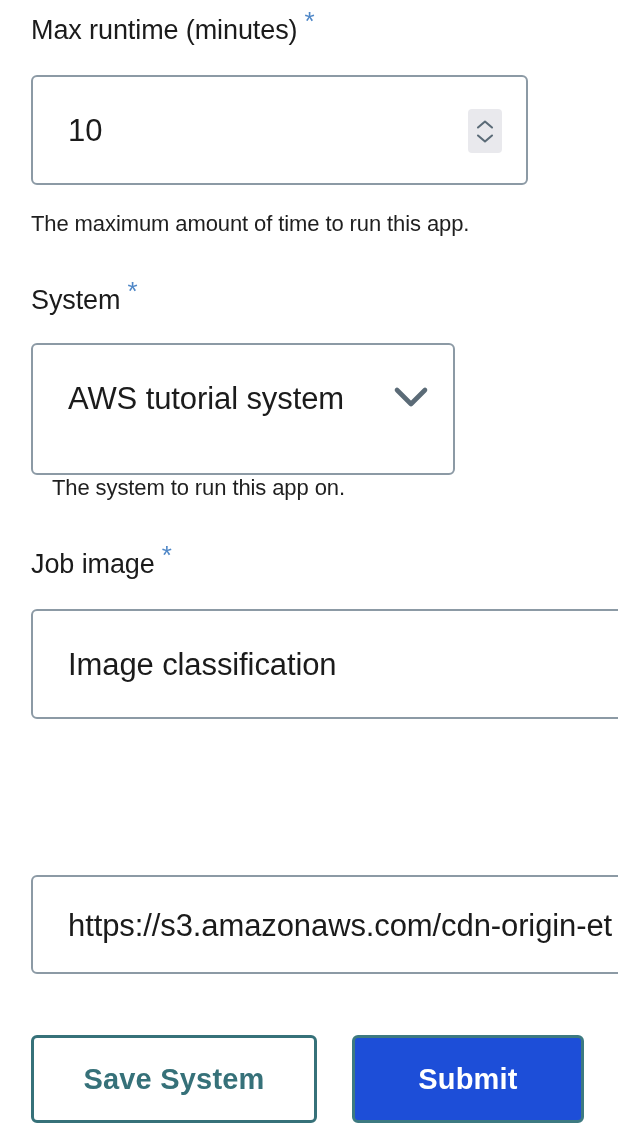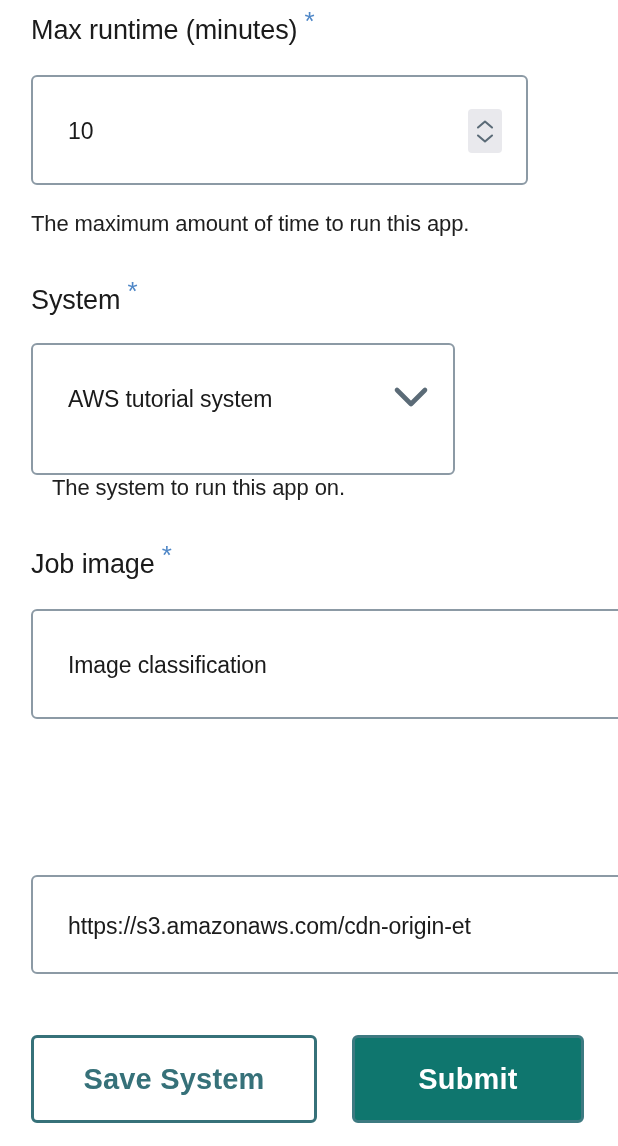--- a/index.html
+++ b/index.html
@@ -63,21 +63,21 @@
 
   
   .ctl {
     position: absolute;
     background: #ffffff;
     border: 2px solid #8c9aa5;
     border-radius: 6px;
   }
   .ctl-text {
     position: absolute;
-    font-size: 23px;
+    font-size: 31px;
     line-height: 32px;
     color: #1b1b1b;
     white-space: nowrap;
     letter-spacing: -0.1px;
   }
 
   
   #num-input { left: 31px; top: 75px; width: 497px; height: 110px; }
   #num-value { left: 35px; top: 38px; }
   .stepper {
@@ -136,21 +136,21 @@
   #btn-save-draft {
     left: 31px;
     width: 286px;
     background: #ffffff;
     border: 3px solid #367179;
     color: #367179;
   }
   #btn-submit {
     left: 352px;
     width: 232px;
-    background: #0f766e;
+    background: #1d4ed8;
     border: 3px solid #3d7a81;
     color: #ffffff;
   }
 </style>
 </head>
 <body>
 
 <div class="form">
 
   <div class="field" style="top:14px;height:60px;">

